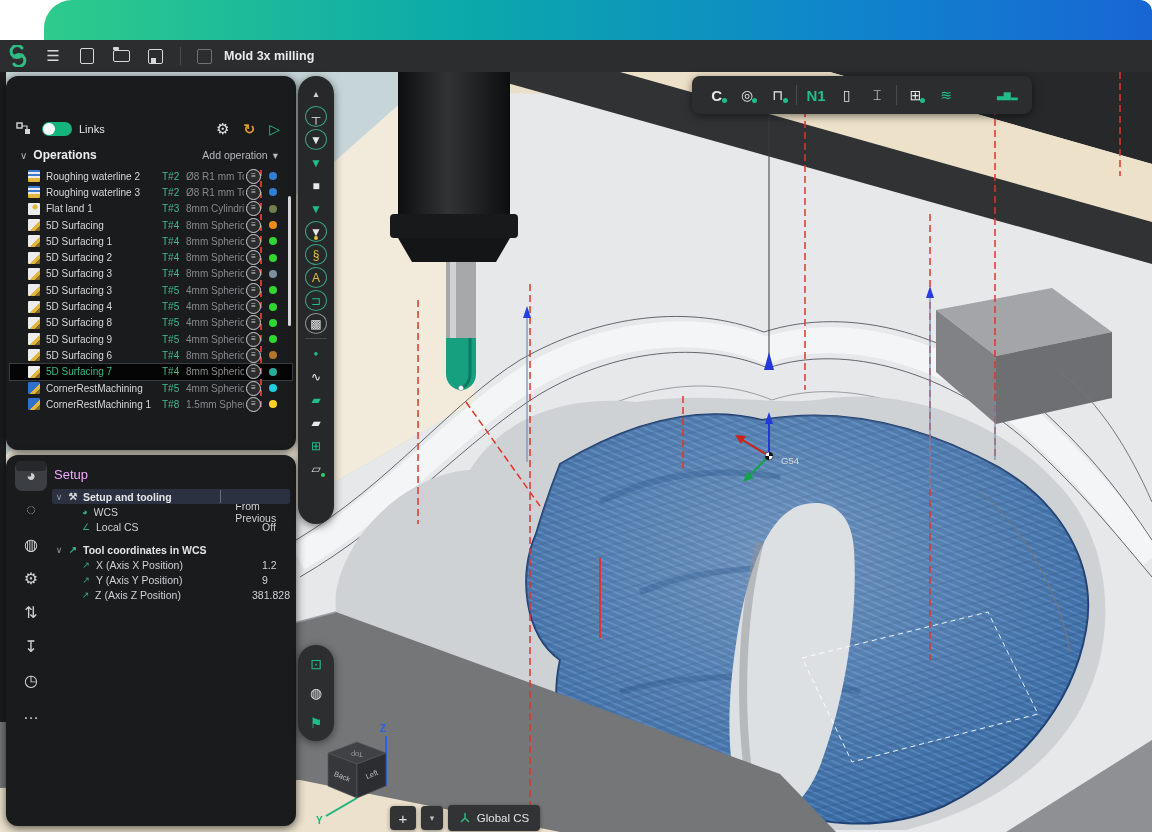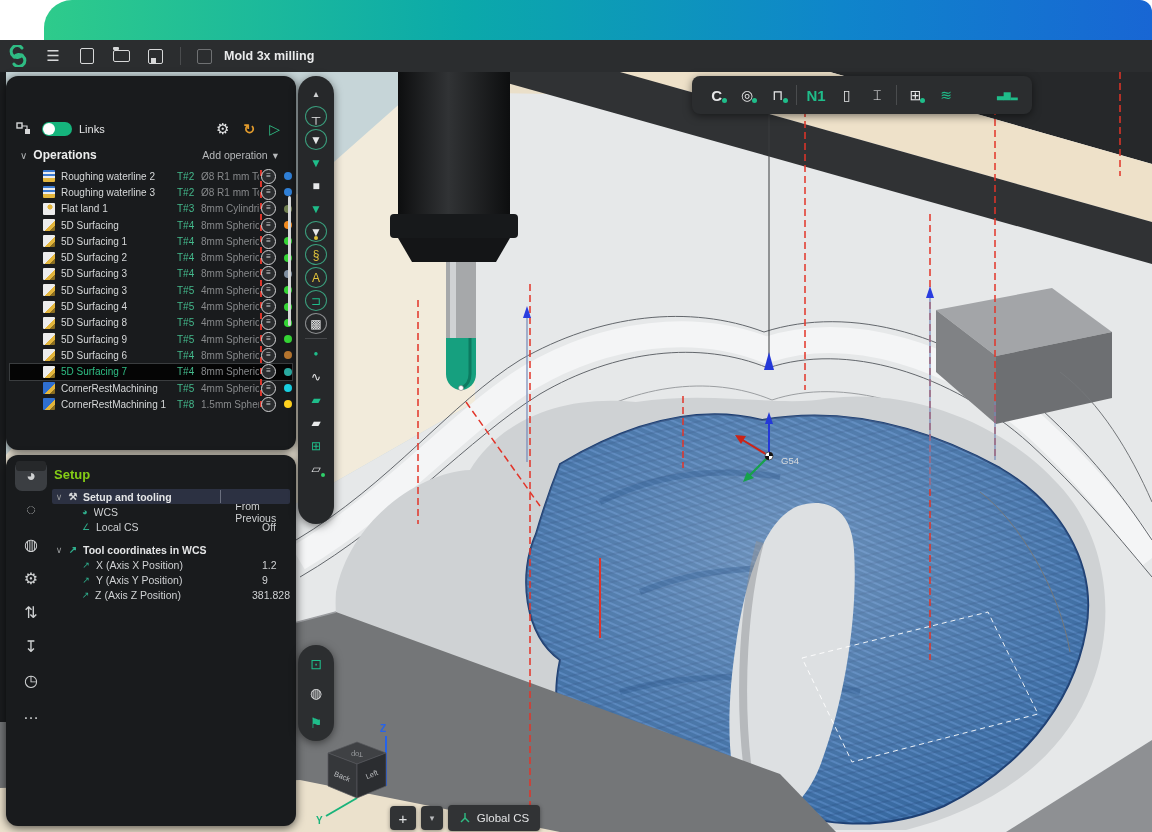--- a/index.html
+++ b/index.html
@@ -44,39 +44,39 @@
   .gear-g{color:#e2e3e4;font-size:15px;}
   .refresh-g{color:#e09a2c;font-size:14px;font-weight:bold;}
   .play-g{color:#2fbd84;font-size:14px;}
   
   #ops-head{position:absolute;left:10px;top:68px;width:272px;height:22px;display:flex;align-items:center;}
   #ops-chev{color:#aeb0b2;font-size:10px;margin:0 6px 0 4px;}
   #ops-title{font-size:12px;font-weight:bold;color:#eceded;}
   #add-op{margin-left:auto;font-size:10.5px;color:#b7b9bb;display:flex;align-items:center;gap:5px;padding-right:10px;}
   
   #ops-rows{position:absolute;left:4px;top:92px;width:282px;}
-  .op-row{height:16.3px;display:flex;align-items:center;font-size:10px;position:relative;justify-content:flex-end;}
+  .op-row{height:16.3px;display:flex;align-items:center;font-size:10px;position:relative;}
   .op-row.selected{background:#050505;outline:1px solid #3a3d3f;}
   .op-row.selected .op-name{color:#2fbd84;}
   .op-ic{width:12px;height:12px;margin:0 6px 0 18px;flex:0 0 auto;border-radius:1px;}
   .op-ic.waterline-icon{background:linear-gradient(180deg,#3a79d0 0 2px,#ececec 2px 4px,#3a79d0 4px 6px,#ececec 6px 8px,#e2b53c 8px 12px);}
   .op-ic.flatland-icon{background:radial-gradient(circle at 7px 4px,#e2b53c 0 2.5px,#ececec 2.6px);}
   .op-ic.surfacing-icon{background:linear-gradient(135deg,#ececec 0 55%,#e2b53c 55% 78%,#8a6d20 78%);}
   .op-ic.corner-icon{background:linear-gradient(135deg,#2f6fd0 0 55%,#e2b53c 55% 78%,#8a6d20 78%);}
   .op-name{width:116px;color:#d6d8d9;white-space:nowrap;overflow:hidden;}
   .op-tool{width:24px;color:#44b98c;}
   .op-desc{width:58px;color:#87898b;white-space:nowrap;overflow:hidden;}
   .op-link{width:13px;height:13px;border:1.2px solid #d2d3d4;border-radius:50%;background:#2a2c2e;
      color:#d2d3d4;font-size:8px;line-height:12px;text-align:center;margin-left:2px;z-index:2;}
   .op-dot{width:8px;height:8px;border-radius:50%;margin-left:8px;}
   #ops-redline{position:absolute;left:254px;top:94px;width:2px;height:238px;z-index:1;
      background:repeating-linear-gradient(180deg,#d8352b 0 6px,transparent 6px 11px);}
   #ops-scroll{position:absolute;right:5px;top:120px;width:3px;height:130px;background:#d8d9da;border-radius:2px;}
   
-  #setup-title{position:absolute;left:48px;top:12px;font-size:13px;font-weight:bold;color:#84cc16;}
+  #setup-title{position:absolute;left:48px;top:12px;font-size:13px;font-weight:normal;color:#f0abfc;}
   #setup-strip{position:absolute;left:6px;top:6px;width:38px;height:358px;display:flex;flex-direction:column;align-items:center;}
   #strip-tab{width:30px;height:10px;background:#26282a;border-radius:3px;margin-bottom:8px;}
   .strip-ic{width:32px;height:30px;display:flex;align-items:center;justify-content:center;color:#cfd1d2;font-size:16px;border-radius:7px;margin-bottom:4px;}
   .strip-ic.selected{background:#3b3e42;}
   
   #setup-tree{position:absolute;left:46px;top:34px;width:238px;font-size:10.5px;}
   .tree-group{height:15px;display:flex;align-items:center;color:#e4e5e6;font-weight:bold;position:relative;}
   .tree-group.hl{background:#2c3142;border-radius:2px;}
   .tree-group.hl:after{content:"";position:absolute;left:168px;top:1px;width:1px;height:13px;background:#6a6f7e;}
   .tree-chev{color:#9a9c9e;font-size:9px;width:14px;text-align:center;font-weight:normal;}

